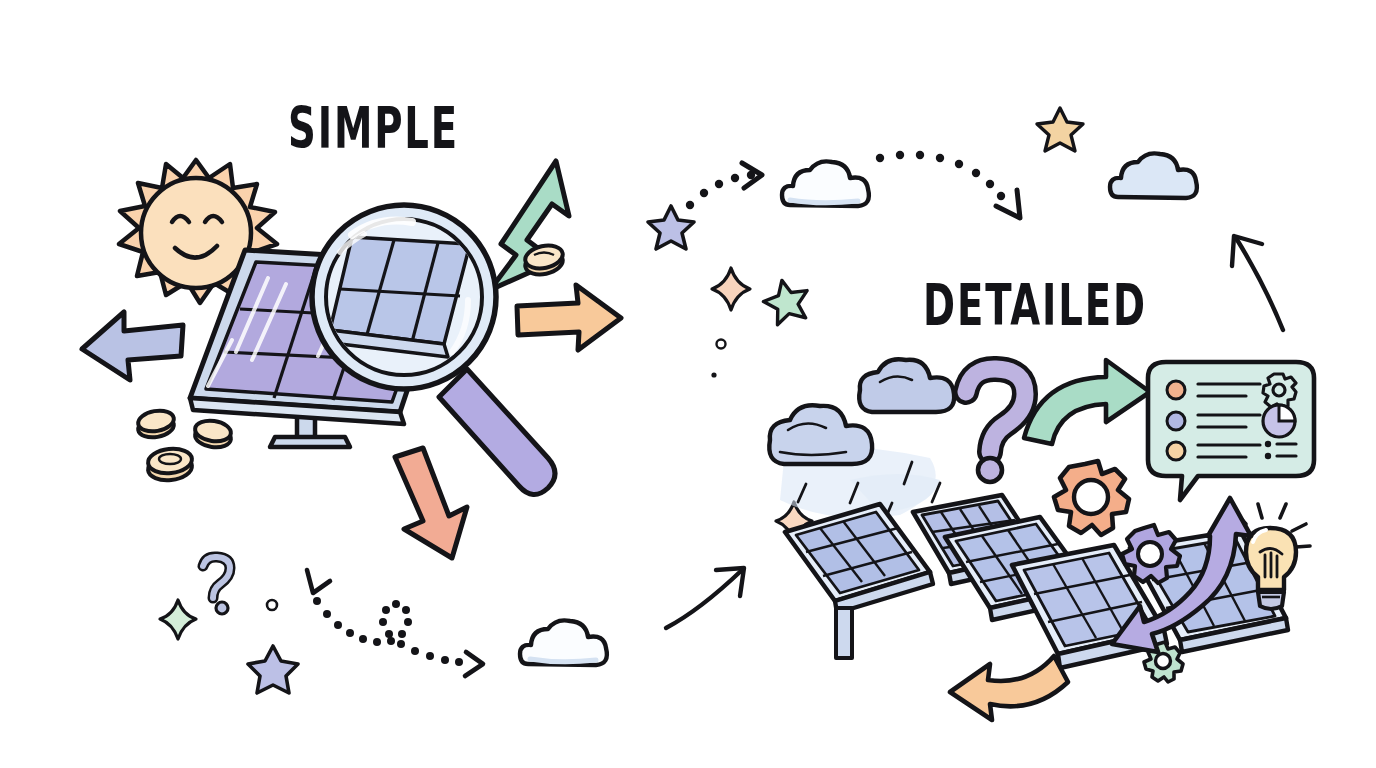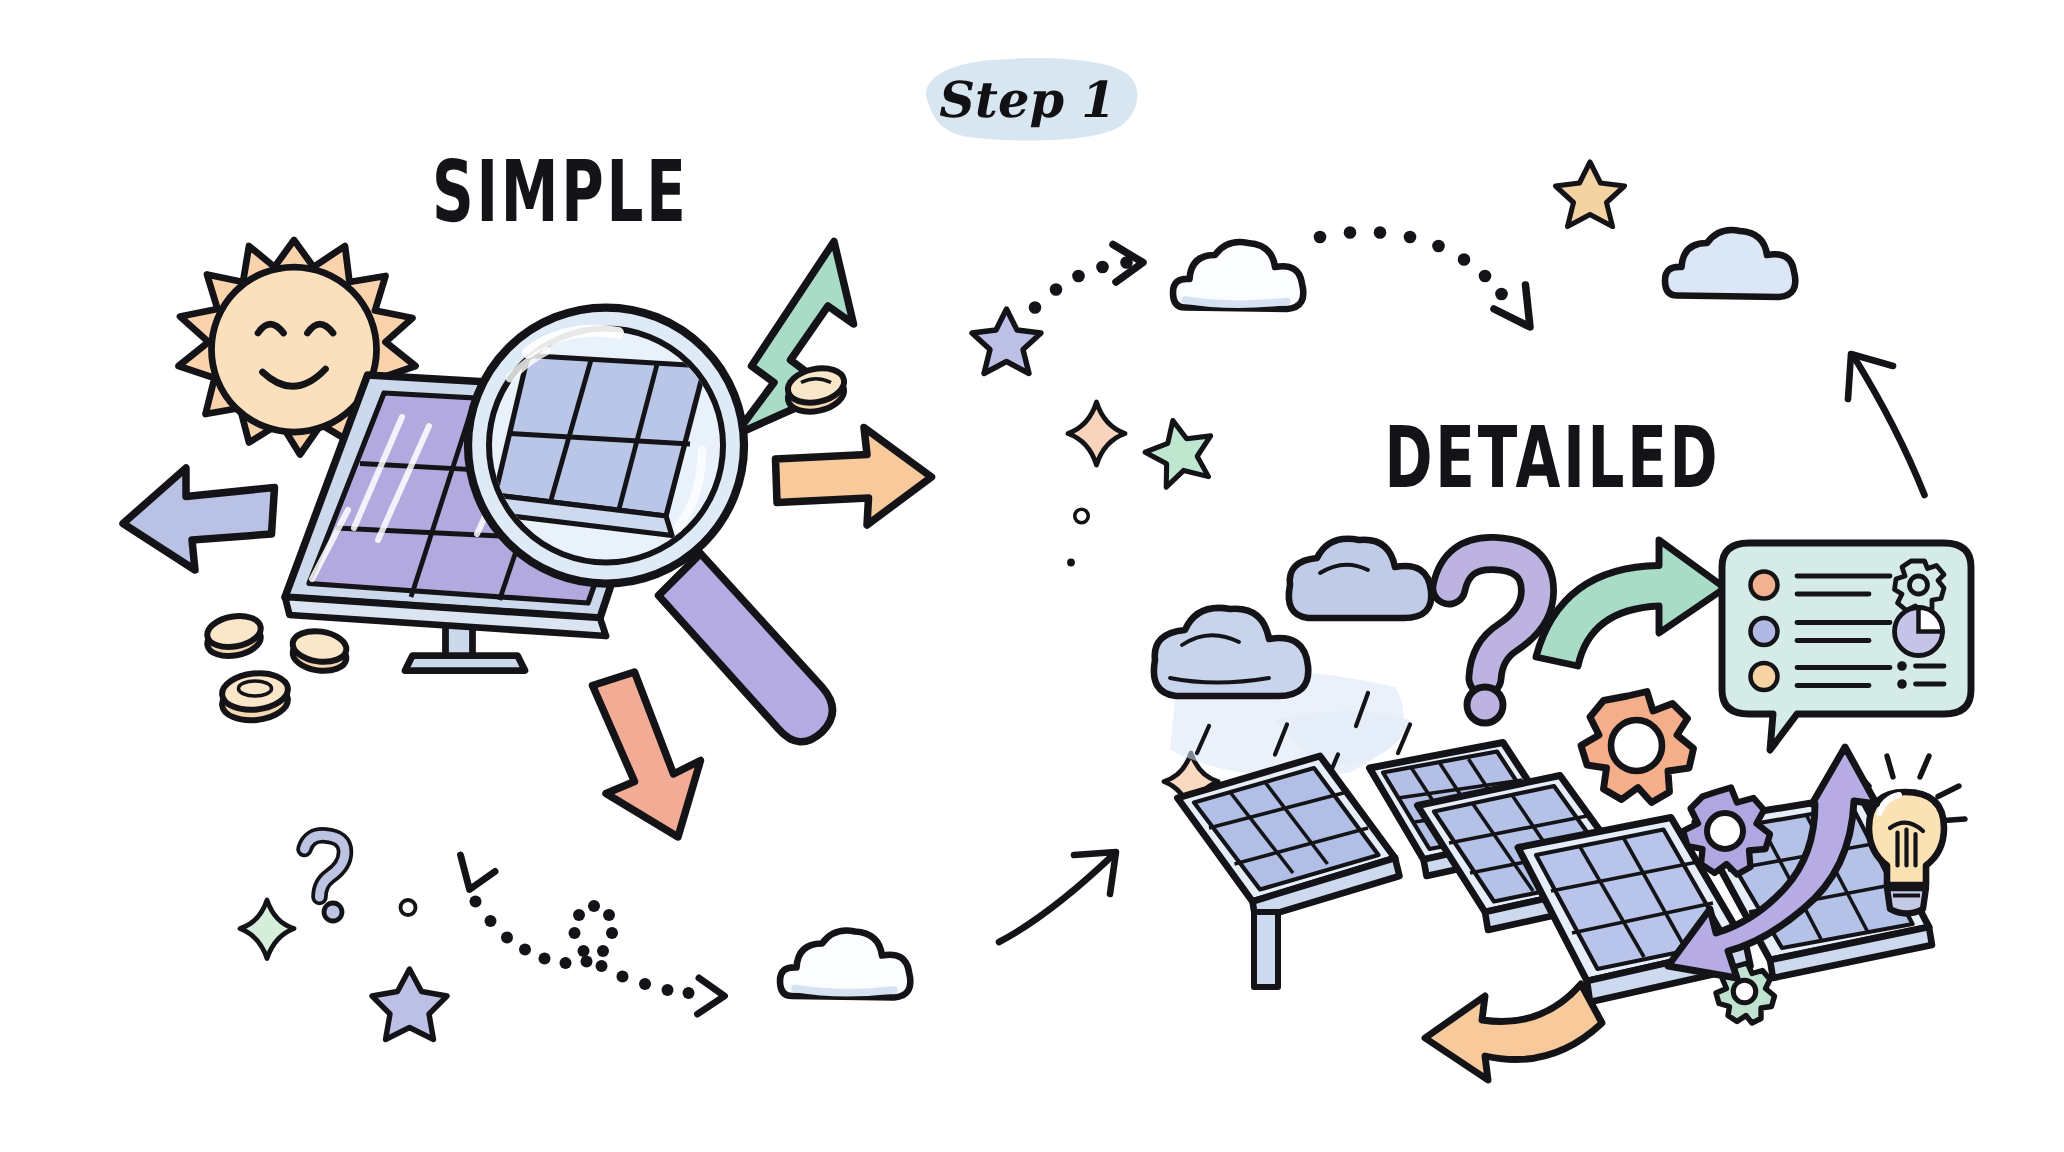--- a/index.html
+++ b/index.html
@@ -21,26 +21,20 @@
     font-style:italic;font-weight:700;
     color:#111114;
   }
   svg{overflow:visible;display:block;}
 </style>
 </head>
 <body>
 
 <div id="stage">
 
-  <div style="left:605px;top:35px;width:160px;height:62px;">
-    <svg width="160" height="62" viewBox="0 0 160 62">
-      <path d="M14 34 C6 18 28 7 56 5 C92 2 132 4 146 14 C158 23 154 41 142 49 C126 60 76 60 46 57 C24 55 18 46 14 34 Z" fill="#d8e6f2" stroke="none"></path>
-    </svg>
-    <div class="step-badge" style="position:absolute;left:0;top:0;width:160px;height:62px;font-size:33px;">Step 1</div>
-  </div>
 
   <div class="word" style="left:288px;top:95px;font-size:42px;">SIMPLE</div>
 
   <div class="word" style="left:923px;top:272px;font-size:42px;">DETAILED</div>
 
   <div style="left:0;top:0;width:620px;height:520px;">
     <svg width="620" height="520" viewBox="0 0 620 520">
 
       <g>
         <path d="M196 160 L209 178 L230 164 L233 188 L257 184 L250 207 L275 212 L257 228 L277 244 L254 252

